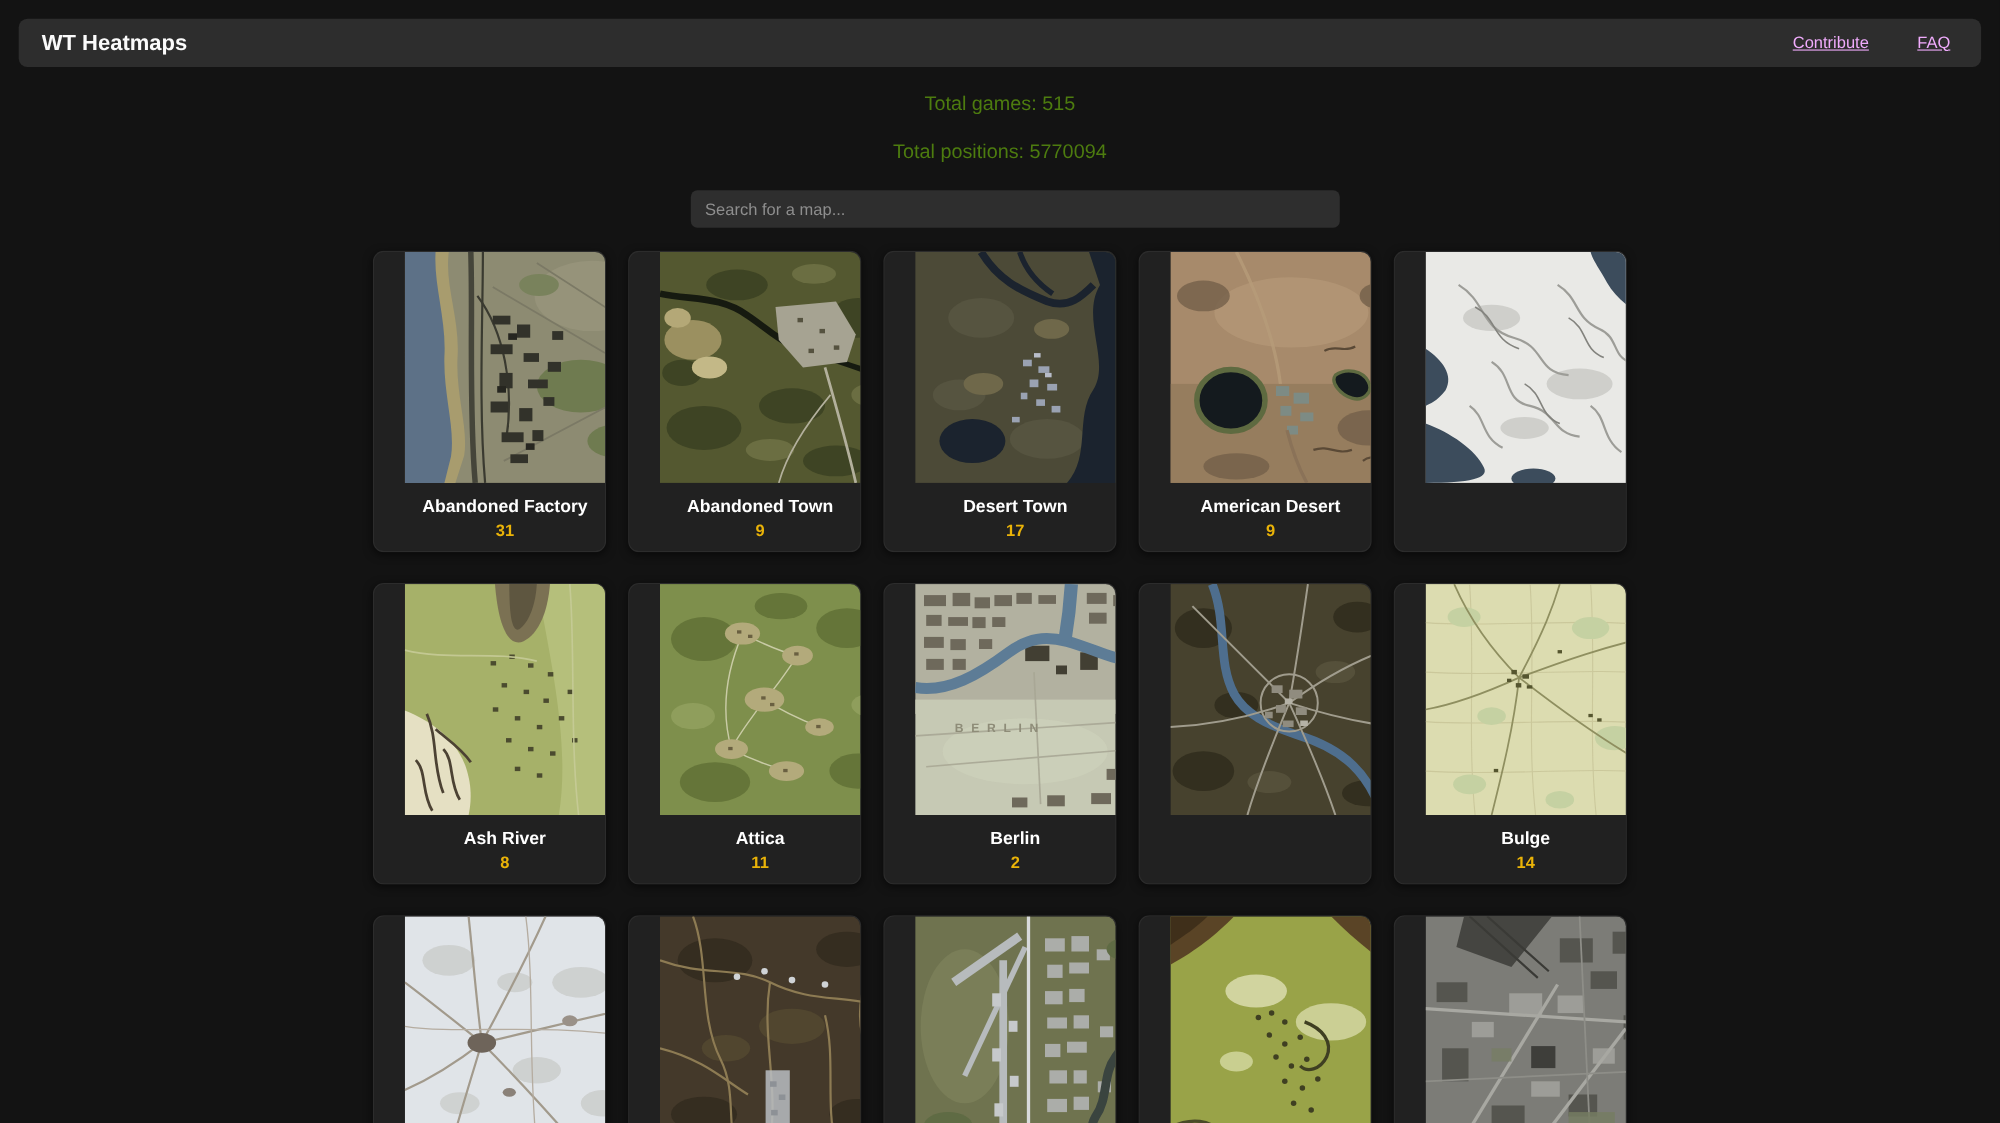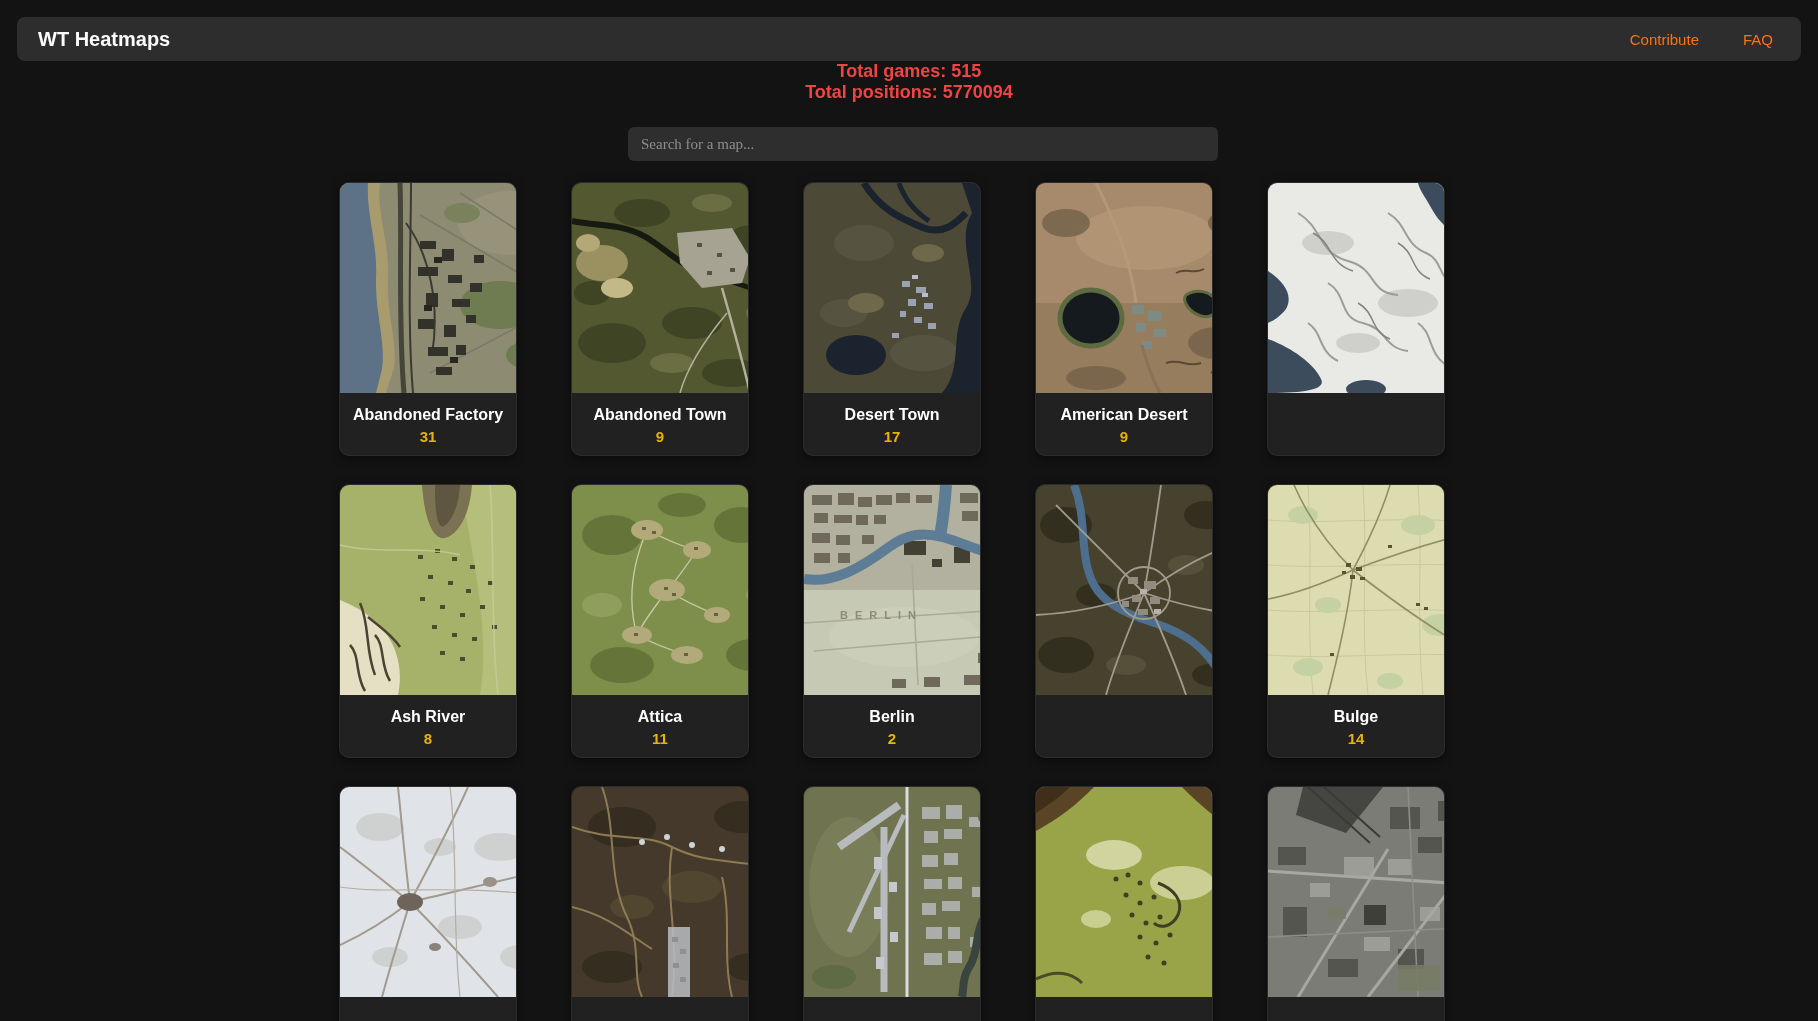--- a/index.html
+++ b/index.html
@@ -11,45 +11,46 @@
   }
   
   .navbar {
     position:absolute; left:17px; top:17px; width:1784px; height:44px;
     background:#2d2d2d; border-radius:8px;
     display:flex; align-items:center; justify-content:space-between;
     padding:0 28px 0 21px;
   }
   .brand { font-size:20px; font-weight:bold; color:#fbfbfb; cursor:pointer; }
   .nav-links { display:flex; gap:44px; }
-  .nav-link { font-size:15px; color:#f97316; cursor:pointer; }
+  .nav-link { font-size:15px; color:#f0abfc; cursor:pointer;text-decoration:underline; }
   
   .content { position:absolute; left:0; top:61px; width:1818px; text-align:center; }
   .page-title { font-size:33px; font-weight:bold; color:#f5f5f5; margin-top:20px; }
-  .total-line { font-size:18px; font-weight:bold; color:#ef4444; }
+  .total-line { font-size:18px; font-weight:normal; color:#4d7c0f; margin-top:23px; }
   
   .search-wrap { margin-top:24px; }
   .search-input {
     width:590px; height:34px; background:#2e2e2e; border:none; outline:none;
     border-radius:6px; padding:0 13px; font-size:15px; color:#a3a3a3;
-    font-family:Liberation Serif, serif;
+    font-family:Liberation Sans, sans-serif;
     margin-left:28px;
   }
   .search-input::placeholder { color:#8e8e8e; }
   
   .grid {
     width:1140px; margin:21px auto 0 auto;
     display:grid; grid-template-columns:repeat(5,212px); column-gap:20px; row-gap:28px;
     text-align:center;
   }
   .card {
-    width:178px; height:274px; background:#212121; border-radius:10px;
+    width:212px; height:274px; background:#212121; border-radius:10px;
     overflow:hidden; cursor:pointer;
     border:1px solid rgba(255,255,255,0.05);
     box-shadow:0 2px 8px rgba(0,0,0,0.55);
+    padding-left:28px;
   }
   .thumb { width:212px; height:210px; }
   .thumb svg { width:100%; height:100%; display:block; }
   .card-label { padding-top:12px; }
   .map-name { font-size:16px; font-weight:bold; color:#fff; line-height:20px; }
   .map-count { font-size:15px; font-weight:bold; color:#eab308; line-height:20px; margin-top:2px; }
 </style>
 </head>
 <body>
 

